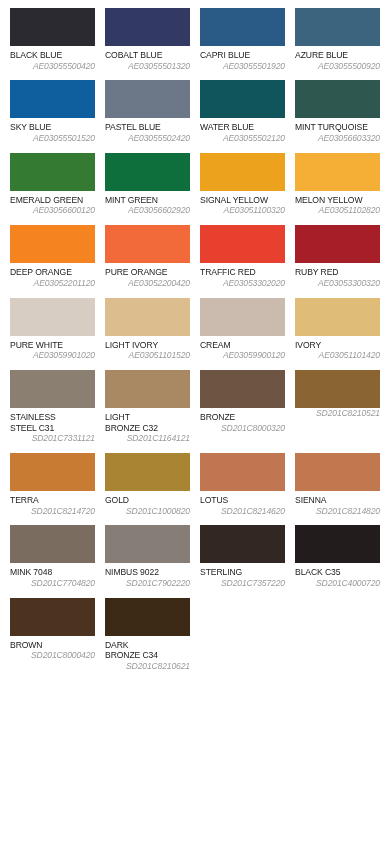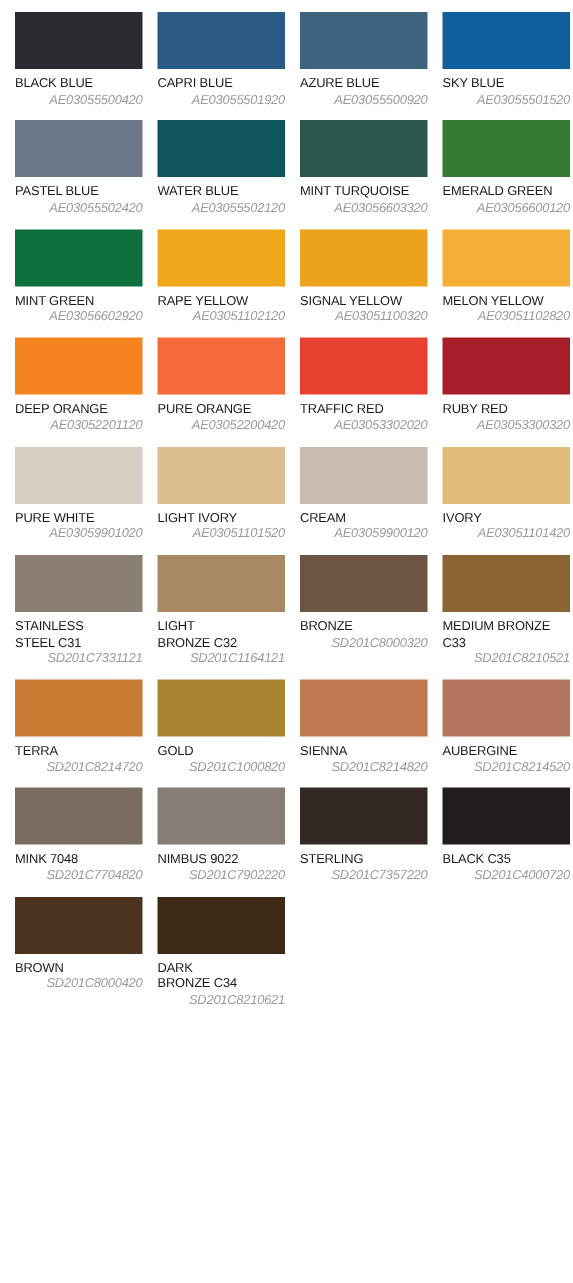--- a/index.html
+++ b/index.html
@@ -65,20 +65,25 @@
 <body>
 
 <div id="catalog">
   <div class="swatch-grid">
       <div class="swatch-cell">
         <div class="swatch-chip" style="background-color: rgb(43, 42, 48);"></div>
         <div class="swatch-name">BLACK BLUE</div>
         <div class="swatch-code">AE03055500420</div>
       </div>
       <div class="swatch-cell">
+        <div class="swatch-chip" style="background-color: rgb(50, 58, 99);"></div>
+        <div class="swatch-name">COBALT BLUE</div>
+        <div class="swatch-code">AE03055501320</div>
+      </div>
+      <div class="swatch-cell">
         <div class="swatch-chip" style="background-color: rgb(42, 91, 135);"></div>
         <div class="swatch-name">CAPRI BLUE</div>
         <div class="swatch-code">AE03055501920</div>
       </div>
       <div class="swatch-cell">
         <div class="swatch-chip" style="background-color: rgb(61, 100, 127);"></div>
         <div class="swatch-name">AZURE BLUE</div>
         <div class="swatch-code">AE03055500920</div>
       </div>
       <div class="swatch-cell">
@@ -103,25 +108,20 @@
       </div>
       <div class="swatch-cell">
         <div class="swatch-chip" style="background-color: rgb(53, 122, 50);"></div>
         <div class="swatch-name">EMERALD GREEN</div>
         <div class="swatch-code">AE03056600120</div>
       </div>
       <div class="swatch-cell">
         <div class="swatch-chip" style="background-color: rgb(14, 111, 60);"></div>
         <div class="swatch-name">MINT GREEN</div>
         <div class="swatch-code">AE03056602920</div>
-      </div>
-      <div class="swatch-cell">
-        <div class="swatch-chip" style="background-color: rgb(239, 168, 26);"></div>
-        <div class="swatch-name">RAPE YELLOW</div>
-        <div class="swatch-code">AE03051102120</div>
       </div>
       <div class="swatch-cell">
         <div class="swatch-chip" style="background-color: rgb(237, 162, 29);"></div>
         <div class="swatch-name">SIGNAL YELLOW</div>
         <div class="swatch-code">AE03051100320</div>
       </div>
       <div class="swatch-cell">
         <div class="swatch-chip" style="background-color: rgb(245, 174, 54);"></div>
         <div class="swatch-name">MELON YELLOW</div>
         <div class="swatch-code">AE03051102820</div>
@@ -178,43 +178,41 @@
 BRONZE C32</div>
         <div class="swatch-code">SD201C1164121</div>
       </div>
       <div class="swatch-cell">
         <div class="swatch-chip" style="background-color: rgb(110, 84, 67);"></div>
         <div class="swatch-name">BRONZE</div>
         <div class="swatch-code">SD201C8000320</div>
       </div>
       <div class="swatch-cell">
         <div class="swatch-chip" style="background-color: rgb(138, 100, 51);"></div>
-        <div class="swatch-name">MEDIUM BRONZE
-C33</div>
         <div class="swatch-code">SD201C8210521</div>
       </div>
       <div class="swatch-cell">
         <div class="swatch-chip" style="background-color: rgb(200, 123, 51);"></div>
         <div class="swatch-name">TERRA</div>
         <div class="swatch-code">SD201C8214720</div>
       </div>
       <div class="swatch-cell">
         <div class="swatch-chip" style="background-color: rgb(169, 132, 50);"></div>
         <div class="swatch-name">GOLD</div>
         <div class="swatch-code">SD201C1000820</div>
       </div>
       <div class="swatch-cell">
+        <div class="swatch-chip" style="background-color: rgb(191, 118, 81);"></div>
+        <div class="swatch-name">LOTUS</div>
+        <div class="swatch-code">SD201C8214620</div>
+      </div>
+      <div class="swatch-cell">
         <div class="swatch-chip" style="background-color: rgb(194, 120, 79);"></div>
         <div class="swatch-name">SIENNA</div>
         <div class="swatch-code">SD201C8214820</div>
-      </div>
-      <div class="swatch-cell">
-        <div class="swatch-chip" style="background-color: rgb(181, 118, 96);"></div>
-        <div class="swatch-name">AUBERGINE</div>
-        <div class="swatch-code">SD201C8214520</div>
       </div>
       <div class="swatch-cell">
         <div class="swatch-chip" style="background-color: rgb(123, 108, 96);"></div>
         <div class="swatch-name">MINK 7048</div>
         <div class="swatch-code">SD201C7704820</div>
       </div>
       <div class="swatch-cell">
         <div class="swatch-chip" style="background-color: rgb(135, 125, 119);"></div>
         <div class="swatch-name">NIMBUS 9022</div>
         <div class="swatch-code">SD201C7902220</div>

